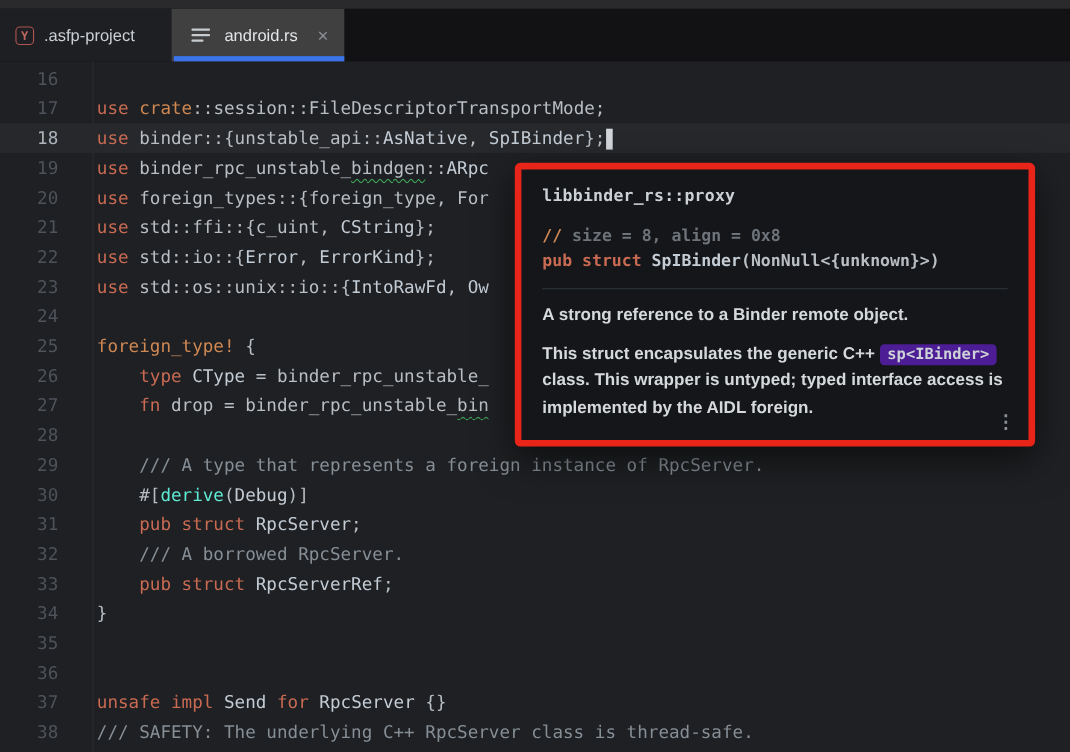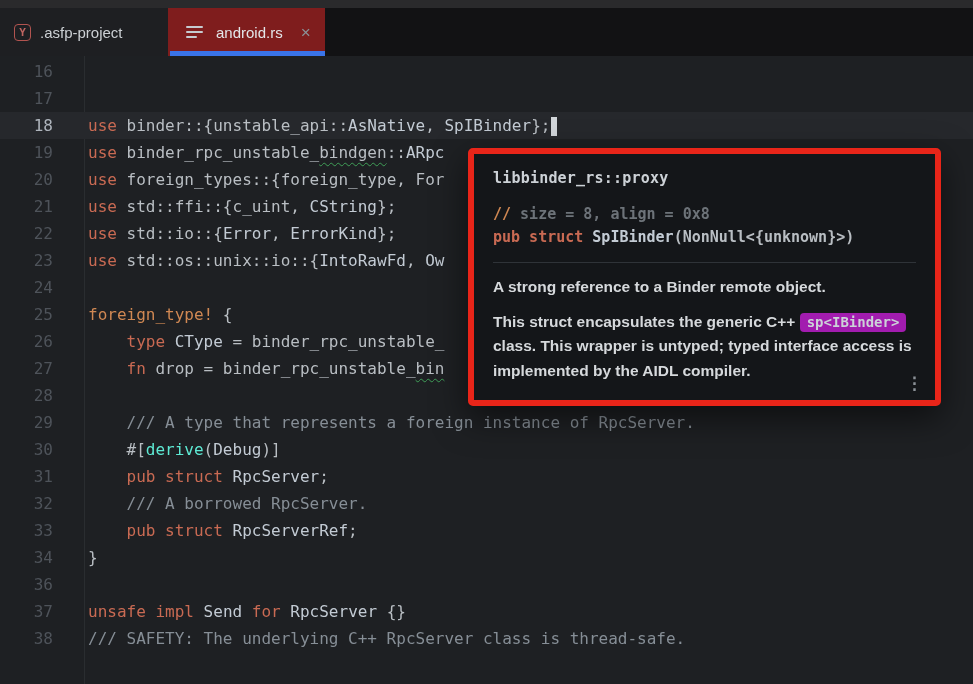--- a/index.html
+++ b/index.html
@@ -7,21 +7,21 @@
               font-family:"DejaVu Sans Mono", monospace; }
   .stage { position:relative; width:973px; height:684px; }
 
   
   .titlebar { position:absolute; left:0; top:0; width:973px; height:8px; background:#2a2a2c; }
   .tabbar { position:absolute; left:0; top:8px; width:973px; height:48px; background:#121214; }
   .tab { position:absolute; top:0; height:48px; display:flex; align-items:center;
          font-family:"Liberation Sans", sans-serif; cursor:default; }
   .tab-project { left:0; width:168px; background:#1e1f22; padding-left:14px; gap:9px;
                  color:#ccd0d4; font-size:15px; }
-  .tab-file { left:168px; width:157px; background:#7f1d1d; padding-left:18px; gap:12px;
+  .tab-file { left:156px; width:157px; background:#404040; padding-left:18px; gap:12px;
               color:#e3e6e9; font-size:15px; }
   .y-icon { width:17px; height:17px; border:1.5px solid #b25450; border-radius:4px;
             color:#c06561; font-size:11px; font-weight:bold; display:flex;
             align-items:center; justify-content:center; font-family:"DejaVu Sans Mono",monospace; }
   .lines-icon { display:flex; flex-direction:column; gap:3px; width:18px; }
   .lines-icon i { display:block; height:2px; background:#c6cbd0; border-radius:1px; }
   .lines-icon i:nth-child(1){ width:17px; } .lines-icon i:nth-child(2){ width:17px; }
   .lines-icon i:nth-child(3){ width:11px; }
   .tab-close { color:#8b9197; font-size:17px; margin-left:6px; line-height:1; }
   .active-underline { position:absolute; left:2px; bottom:0; width:155px; height:5px;
@@ -53,21 +53,21 @@
   
   .doc-popup { position:absolute; left:468px; top:92px; width:473px; height:258px;
                background:#141619; border:6px solid #e92519; border-radius:5px;
                box-shadow:0 12px 34px rgba(0,0,0,.55); padding:15px 19px 10px 19px; z-index:5;font-weight:bold; }
   .doc-head { font-size:15px; color:#ccd1d6; letter-spacing:.2px; }
   .doc-sig { margin-top:16px; font-size:15px; line-height:23px; }
   .doc-divider { border:none; border-top:1px solid #2f3338; margin:13px 0 12px 0; }
   .doc-body { font-family:"Liberation Sans", sans-serif; font-size:15.5px;
               line-height:24.5px; color:#d6d9dc; }
   .doc-body p + p { margin-top:10px; }
-  .code-chip { background:#a21caf; color:#ccd2d8; font-family:"DejaVu Sans Mono",monospace;
+  .code-chip { background:#4c1d95; color:#ccd2d8; font-family:"DejaVu Sans Mono",monospace;
                font-size:14px; padding:1px 7px 2px 7px; border-radius:4px; }
   .doc-more { position:absolute; right:12px; bottom:6px; color:#8b9197; font-size:17px;
               font-family:"Liberation Sans", sans-serif; letter-spacing:0; }
 </style>
 </head>
 <body>
 
 <div class="stage">
 
   <div class="titlebar"></div>
@@ -86,51 +86,52 @@
       <span>android.rs</span>
       <span class="tab-close">×</span>
       <span class="active-underline"></span>
     </div>
   </div>
 
   <div class="editor">
     <div class="gutter-sep"></div>
     <div id="code-lines">
         <div class="row"><span class="num">16</span><span class="code"></span></div>
-        <div class="row"><span class="num">17</span></div>
+        <div class="row"><span class="num">17</span><span class="code"><span class="kw">use</span><span class="pln"> </span><span class="kw2">crate</span><span class="pln">::session::FileDescriptorTransportMode;</span></span></div>
         <div class="row active"><span class="num">18</span><span class="code"><span class="kw">use</span><span class="pln"> binder::{unstable_api::</span><span class="typ">AsNative</span><span class="pln">, </span><span class="typ">SpIBinder</span><span class="pln">};</span><span class="cursor"></span></span></div>
         <div class="row"><span class="num">19</span><span class="code"><span class="kw">use</span><span class="pln"> binder_rpc_unstable_</span><span class="sq">bindgen</span><span class="pln">::</span><span class="typ">ARpc</span></span></div>
         <div class="row"><span class="num">20</span><span class="code"><span class="kw">use</span><span class="pln"> foreign_types::{foreign_type, For</span></span></div>
         <div class="row"><span class="num">21</span><span class="code"><span class="kw">use</span><span class="pln"> std::ffi::{c_uint, </span><span class="typ">CString</span><span class="pln">};</span></span></div>
         <div class="row"><span class="num">22</span><span class="code"><span class="kw">use</span><span class="pln"> std::io::{</span><span class="typ">Error</span><span class="pln">, </span><span class="typ">ErrorKind</span><span class="pln">};</span></span></div>
         <div class="row"><span class="num">23</span><span class="code"><span class="kw">use</span><span class="pln"> std::os::unix::io::{</span><span class="typ">IntoRawFd</span><span class="pln">, </span><span class="typ">Ow</span></span></div>
         <div class="row"><span class="num">24</span><span class="code"></span></div>
         <div class="row"><span class="num">25</span><span class="code"><span class="mac">foreign_type!</span><span class="pln"> {</span></span></div>
         <div class="row"><span class="num">26</span><span class="code"><span class="pln">    </span><span class="kw">type</span><span class="pln"> </span><span class="typ">CType</span><span class="pln"> = binder_rpc_unstable_</span></span></div>
         <div class="row"><span class="num">27</span><span class="code"><span class="pln">    </span><span class="kw">fn</span><span class="pln"> drop = binder_rpc_unstable_</span><span class="sq">bin</span></span></div>
         <div class="row"><span class="num">28</span><span class="code"></span></div>
         <div class="row"><span class="num">29</span><span class="code"><span class="com">    /// A type that represents a foreign instance of RpcServer.</span></span></div>
         <div class="row"><span class="num">30</span><span class="code"><span class="pln">    #[</span><span class="yel">derive</span><span class="pln">(</span><span class="typ">Debug</span><span class="pln">)]</span></span></div>
         <div class="row"><span class="num">31</span><span class="code"><span class="pln">    </span><span class="kw">pub struct</span><span class="pln"> </span><span class="typ">RpcServer</span><span class="pln">;</span></span></div>
         <div class="row"><span class="num">32</span><span class="code"><span class="com">    /// A borrowed RpcServer.</span></span></div>
         <div class="row"><span class="num">33</span><span class="code"><span class="pln">    </span><span class="kw">pub struct</span><span class="pln"> </span><span class="typ">RpcServerRef</span><span class="pln">;</span></span></div>
         <div class="row"><span class="num">34</span><span class="code"><span class="pln">}</span></span></div>
+        <div class="row"><span class="num">35</span><span class="code"></span></div>
         <div class="row"><span class="num">36</span></div>
         <div class="row"><span class="num">37</span><span class="code"><span class="kw">unsafe impl</span><span class="pln"> </span><span class="typ">Send</span><span class="pln"> </span><span class="kw">for</span><span class="pln"> </span><span class="typ">RpcServer</span><span class="pln"> {}</span></span></div>
         <div class="row"><span class="num">38</span><span class="code"><span class="com">/// SAFETY: The underlying C++ RpcServer class is thread-safe.</span></span></div>
       </div>
 
     <div class="doc-popup">
       <div class="doc-head">libbinder_rs::proxy</div>
       <div class="doc-sig">
         <div><span class="kw2">//</span><span class="gry"> size = 8, align = 0x8</span></div>
         <div><span class="kw">pub struct</span><span class="pln"> </span><span class="typ">SpIBinder</span><span class="pln">(NonNull&lt;{unknown}&gt;)</span></div>
       </div>
       <hr class="doc-divider">
       <div class="doc-body">
         <p>A strong reference to a Binder remote object.</p>
-        <p><span>This struct encapsulates the generic C++ </span><span class="code-chip">sp&lt;IBinder&gt;</span><span> class. This wrapper is untyped; typed interface access is implemented by the AIDL compiler.</span></p>
+        <p><span>This struct encapsulates the generic C++ </span><span class="code-chip">sp&lt;IBinder&gt;</span><span> class. This wrapper is untyped; typed interface access is implemented by the AIDL foreign.</span></p>
       </div>
       <div class="doc-more">⋮</div>
     </div>
   </div>
 
 </div>
 
 </body></html>

